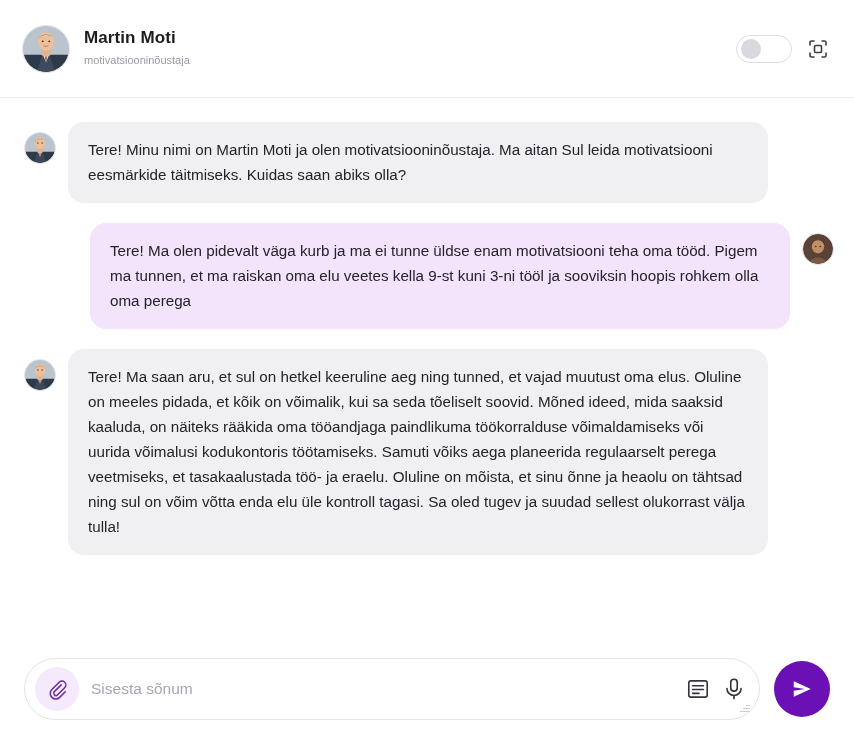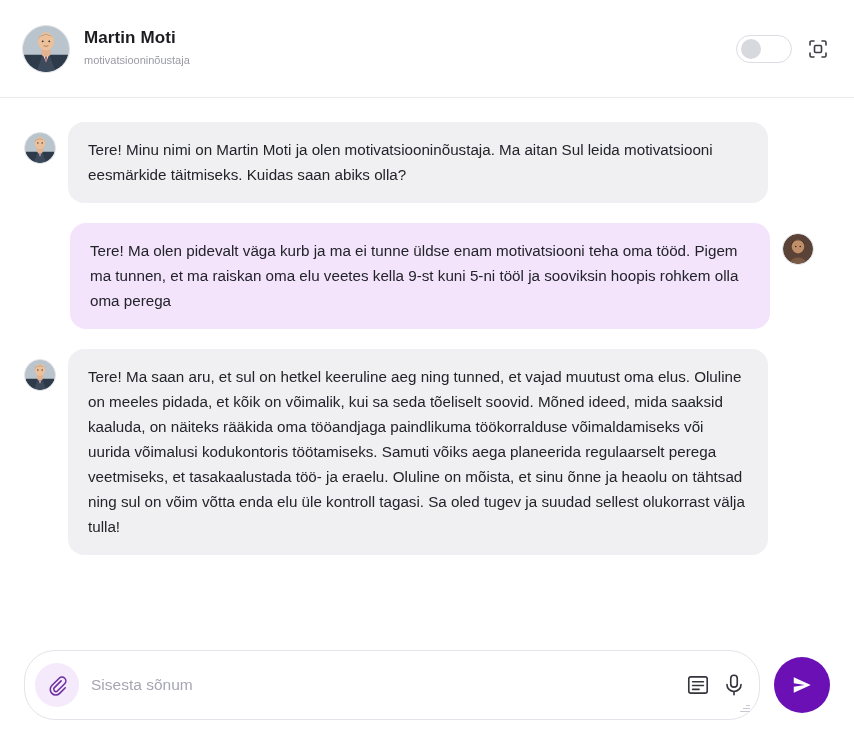--- a/index.html
+++ b/index.html
@@ -96,21 +96,21 @@
     height: 24px;
     flex: none;
     cursor: pointer;
     color: #3c3c46;
   }
 
   
   .chat {
     flex: 1;
     overflow-y: auto;
-    padding: 24px 40px 10px 24px;
+    padding: 24px 20px 10px 24px;
   }
   .msg-row {
     display: flex;
     align-items: flex-start;
     gap: 12px;
     margin-bottom: 20px;
   }
   .msg-row.user {
     justify-content: flex-end;
   }
@@ -138,21 +138,21 @@
 
   
   .composer-wrap {
     padding: 0 24px 28px 24px;
     display: flex;
     align-items: center;
     gap: 14px;
   }
   .composer {
     flex: 1;
-    height: 70px;
+    height: 62px;
     border: 1px solid #e3e3e9;
     border-radius: 31px;
     background: #fff;
     display: flex;
     align-items: center;
     padding: 0 12px 0 10px;
     position: relative;
   }
   .attach {
     width: 44px;
@@ -285,21 +285,21 @@
             <path d="M15.5 15 C16 7 32 7 32.5 15 C32 11 28 9.5 24 9.5 C20 9.5 16.5 11 15.5 15 Z" fill="#51443c"></path>
             <circle cx="20.6" cy="16" r="1.1" fill="#3a2f2a"></circle>
             <circle cx="27.4" cy="16" r="1.1" fill="#3a2f2a"></circle>
           </g>
         </svg>
       </div>
       <div class="bubble bot">Tere! Minu nimi on Martin Moti ja olen motivatsiooninõustaja. Ma aitan Sul leida motivatsiooni eesmärkide täitmiseks. Kuidas saan abiks olla?</div>
     </div>
 
     <div class="msg-row user">
-      <div class="bubble user">Tere! Ma olen pidevalt väga kurb ja ma ei tunne üldse enam motivatsiooni teha oma tööd. Pigem ma tunnen, et ma raiskan oma elu veetes kella 9-st kuni 5-ni tööl ja sooviksin hoopis rohkem olla oma perega</div>
+      <div class="bubble user">Tere! Ma olen pidevalt väga kurb ja ma ei tunne üldse enam motivatsiooni teha oma tööd. Pigem ma tunnen, et ma raiskan oma elu veetes kella 9-st kuni 3-ni tööl ja sooviksin hoopis rohkem olla oma perega</div>
       <div class="msg-avatar">
         <svg viewBox="0 0 48 48" xmlns="http://www.w3.org/2000/svg">
           <defs>
               <clipPath id="c3">
                 <circle cx="24" cy="24" r="24"></circle>
               </clipPath>
             </defs>
           <g clip-path="url(#c3)">
             <rect width="48" height="48" fill="#5a4236"></rect>
             <ellipse cx="24" cy="20" rx="10" ry="11" fill="#c08f6a"></ellipse>

